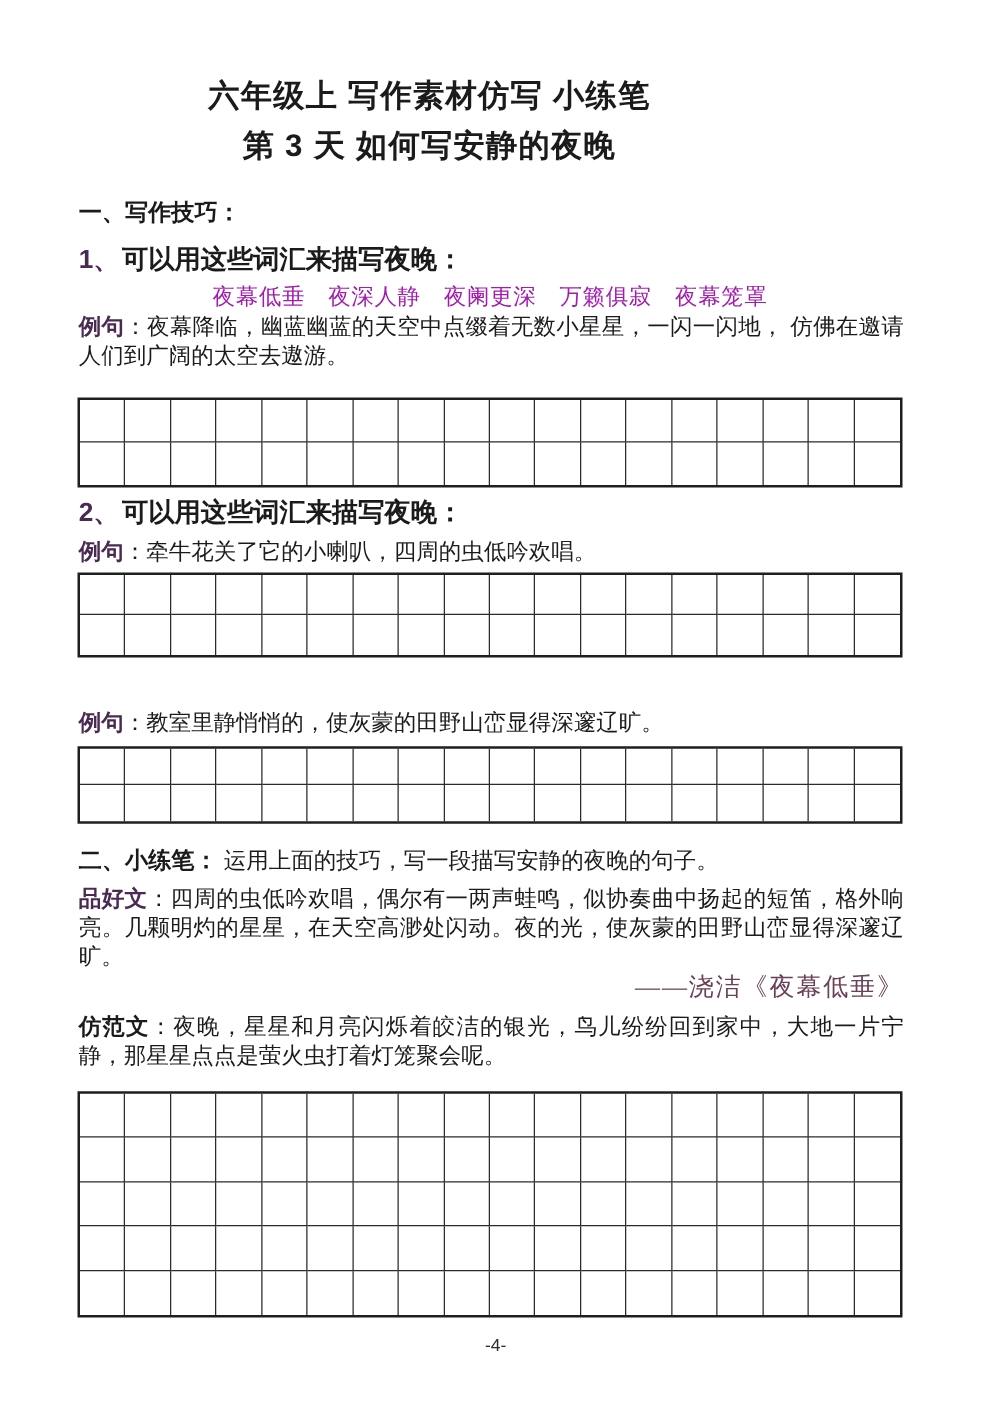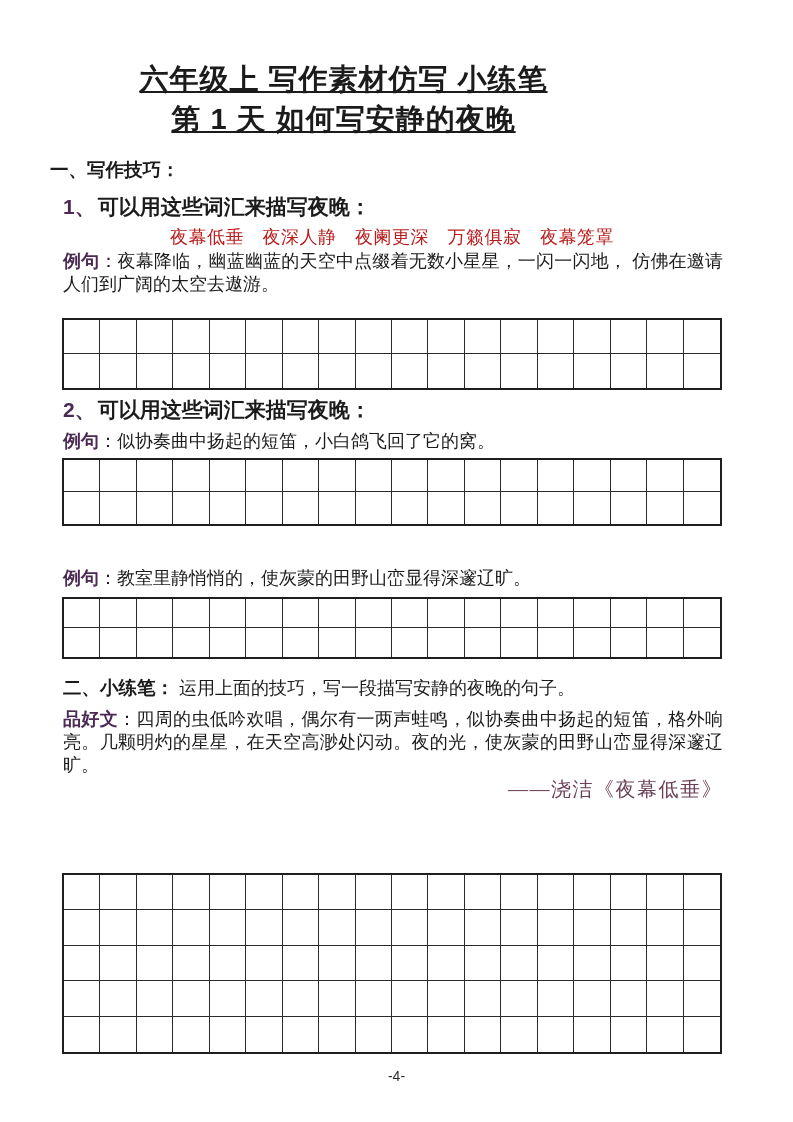--- a/index.html
+++ b/index.html
@@ -9,38 +9,37 @@
     margin:0 auto;
     background:#ffffff;
     font-family:"Liberation Sans", sans-serif;
     color:#1b1b1b;
     overflow:hidden;
   }
   .abs { position:absolute; }
   .title {
     left:0; width:687px;
     text-align:center;
-    font-size:29px; font-weight:bold;
+    font-size:25px; font-weight:bold;
     letter-spacing:1px;
-    text-decoration:underline;
   }
   .sec-heading {
-    left:50px; width:660px;
+    left:63px; width:660px;
     font-size:18.5px; font-weight:bold;
   }
   .tip-heading {
     left:63px; width:660px;
     font-size:21px; font-weight:bold;
   }
   .tip-num { color:#4a2a52; margin-right:2px; }
   .words {
     left:63px; width:658px;
     text-align:center;
     font-size:18px;
-    color:#b91c1c;
+    color:#a21caf;
     letter-spacing:0.5px;
   }
   .para {
     left:63px; width:660px;
     font-size:18px;
     line-height:23px;
     text-align:justify;
     margin:0;
   }
   .lbl-purple { color:#4a2a52; font-weight:bold; }
@@ -74,21 +73,21 @@
     font-size:14px;
     color:#2c2c2c;
   }
 </style>
 </head>
 <body>
 
 <div class="page">
 
   <div class="abs title" style="top:60px">六年级上 写作素材仿写 小练笔</div>
-  <div class="abs title" style="top:100px">第 1 天 如何写安静的夜晚</div>
+  <div class="abs title" style="top:100px">第 3 天 如何写安静的夜晚</div>
 
   <div class="abs sec-heading" style="top:157px">一、写作技巧：</div>
 
   <div class="abs tip-heading" style="top:193px">
     <span class="tip-num">1、</span><span>可以用这些词汇来描写夜晚：</span>
   </div>
   <div class="abs words" style="top:225px">夜幕低垂　夜深人静　夜阑更深　万籁俱寂　夜幕笼罩</div>
   <p class="abs para" style="top:250px">
     <span class="lbl-purple">例句</span><span>：夜幕降临，幽蓝幽蓝的天空中点缀着无数小星星，一闪一闪地， 仿佛在邀请人们到广阔的太空去遨游。</span>
   </p>
@@ -128,21 +127,21 @@
       <div class="cell" style="border-bottom: none;"></div>
       <div class="cell" style="border-bottom: none;"></div>
       <div class="cell" style="border-bottom: none;"></div>
       <div class="cell" style="border-right: none; border-bottom: none;"></div>
     </div>
 
   <div class="abs tip-heading" style="top:396px">
     <span class="tip-num">2、</span><span>可以用这些词汇来描写夜晚：</span>
   </div>
   <p class="abs para" style="top:430px">
-    <span class="lbl-purple">例句</span><span>：似协奏曲中扬起的短笛，小白鸽飞回了它的窝。</span>
+    <span class="lbl-purple">例句</span><span>：牵牛花关了它的小喇叭，四周的虫低吟欢唱。</span>
   </p>
   <div class="abs w-grid rows-32" style="top: 458px; grid-template-columns: repeat(18, 1fr);">
       <div class="cell"></div>
       <div class="cell"></div>
       <div class="cell"></div>
       <div class="cell"></div>
       <div class="cell"></div>
       <div class="cell"></div>
       <div class="cell"></div>
       <div class="cell"></div>
@@ -220,20 +219,23 @@
 
   <p class="abs para" style="top:708px">
     <span class="lbl-purple">品好文</span><span>：四周的虫低吟欢唱，偶尔有一两声蛙鸣，似协奏曲中扬起的短笛，格外响亮。几颗明灼的星星，在天空高渺处闪动。夜的光，使灰蒙的田野山峦显得深邃辽旷。</span>
   </p>
 
   <p class="abs para" style="top:676px">
     <span class="lbl-black" style="font-size:18.5px">二、小练笔：</span><span> 运用上面的技巧，写一段描写安静的夜晚的句子。</span>
   </p>
   <div class="abs attribution" style="top:776px">——浇洁《夜幕低垂》</div>
 
+  <p class="abs para" style="top:810px">
+    <span class="lbl-black">仿范文</span><span>：夜晚，星星和月亮闪烁着皎洁的银光，鸟儿纷纷回到家中，大地一片宁静，那星星点点是萤火虫打着灯笼聚会呢。</span>
+  </p>
   <div class="abs w-grid rows-36" style="top: 873px; grid-template-columns: repeat(18, 1fr);">
       <div class="cell"></div>
       <div class="cell"></div>
       <div class="cell"></div>
       <div class="cell"></div>
       <div class="cell"></div>
       <div class="cell"></div>
       <div class="cell"></div>
       <div class="cell"></div>
       <div class="cell"></div>

